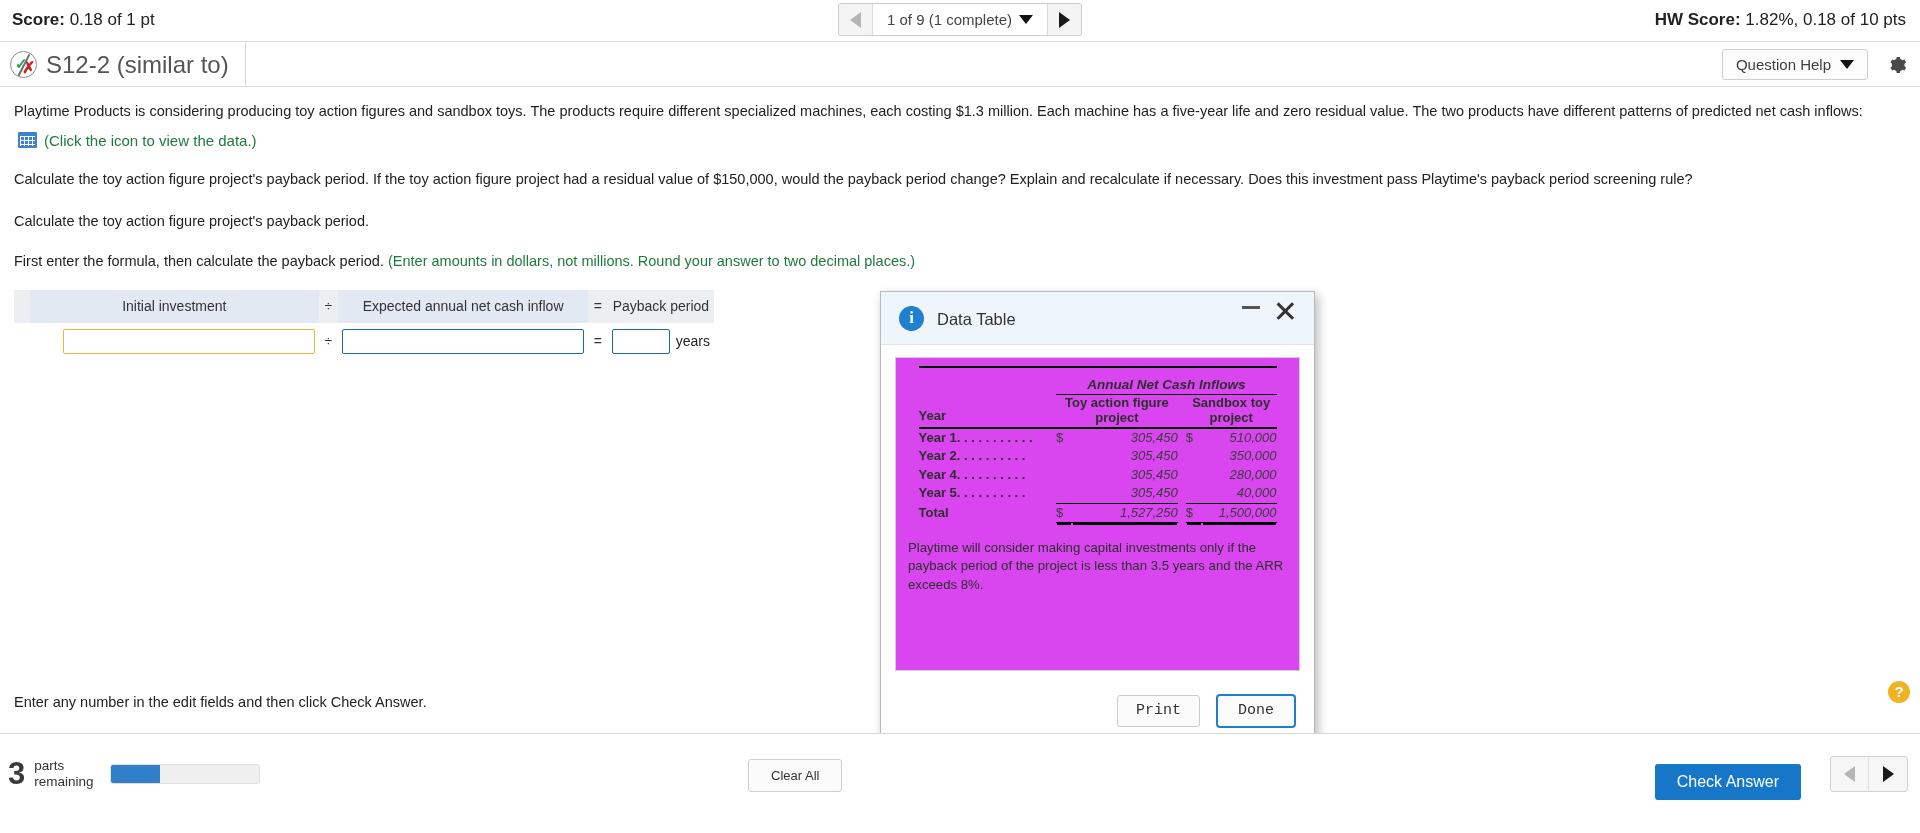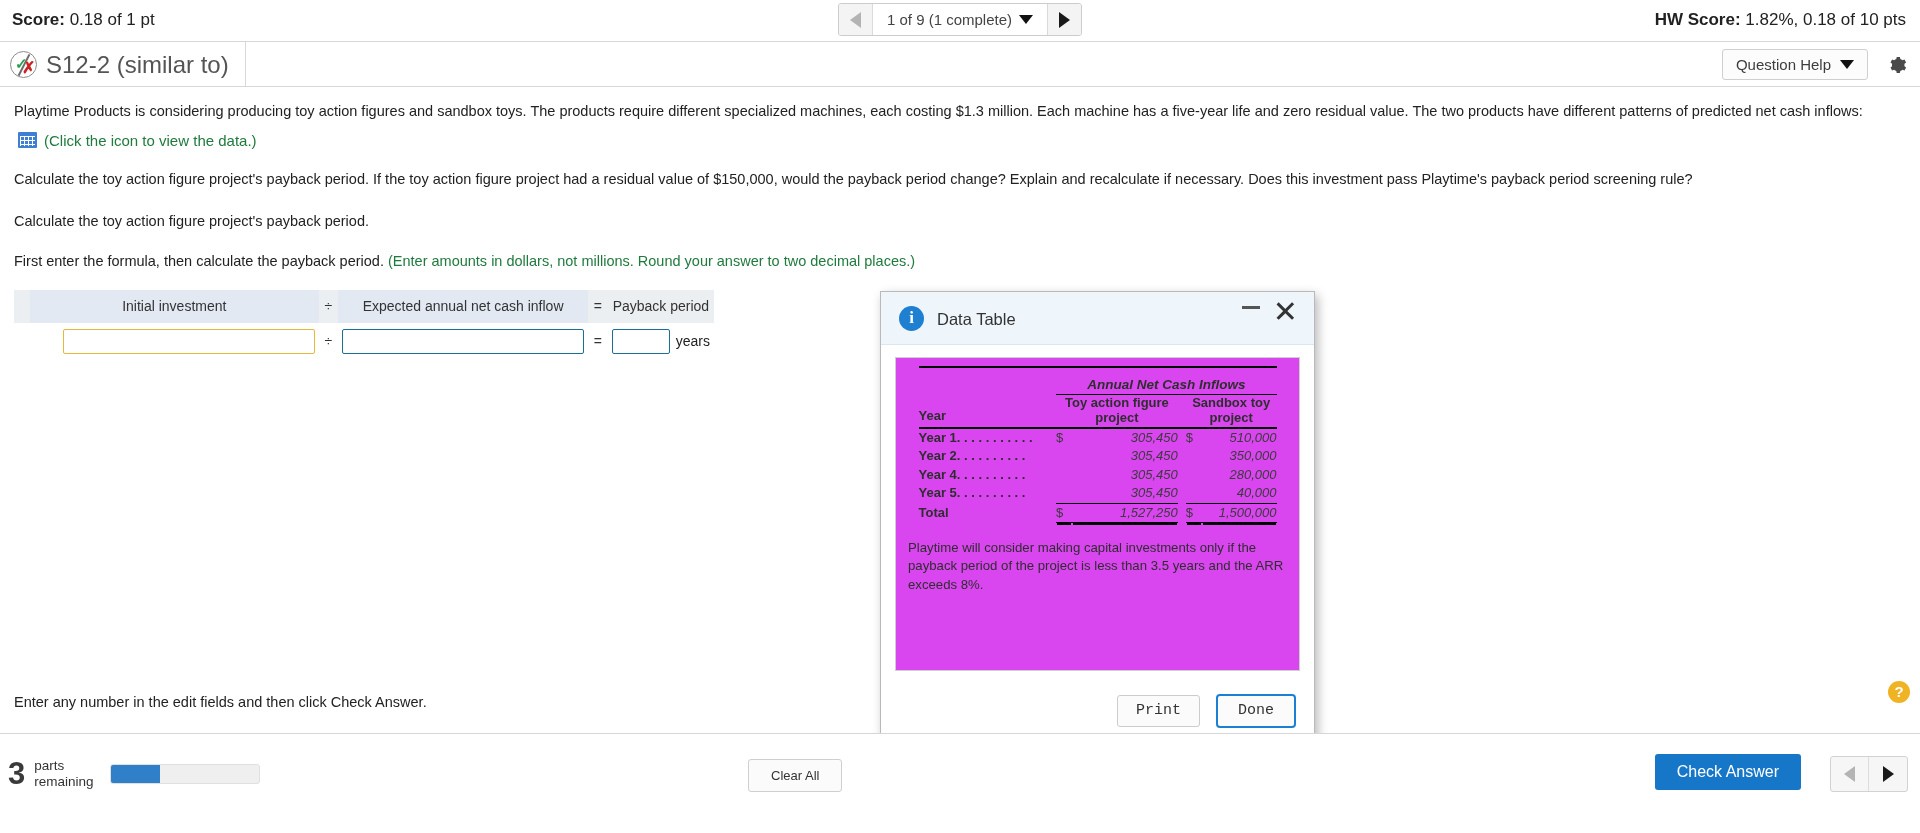--- a/index.html
+++ b/index.html
@@ -437,21 +437,21 @@
     border: 1px solid #cfcfcf;
     border-radius: 3px;
     background: #fbfbfb;
     font-size: 13px;
     color: #333;
     display: flex; align-items: center;
   }
   .btn-check {
     position: absolute;
     right: 119px;
-    top: 20px;
+    top: 30px;
     height: 36px;
     padding: 0 22px;
     background: #1676c8;
     border: none;
     border-radius: 3px;
     color: #ffffff;
     font-size: 16px;
     display: flex; align-items: center;
   }
   .pager {

